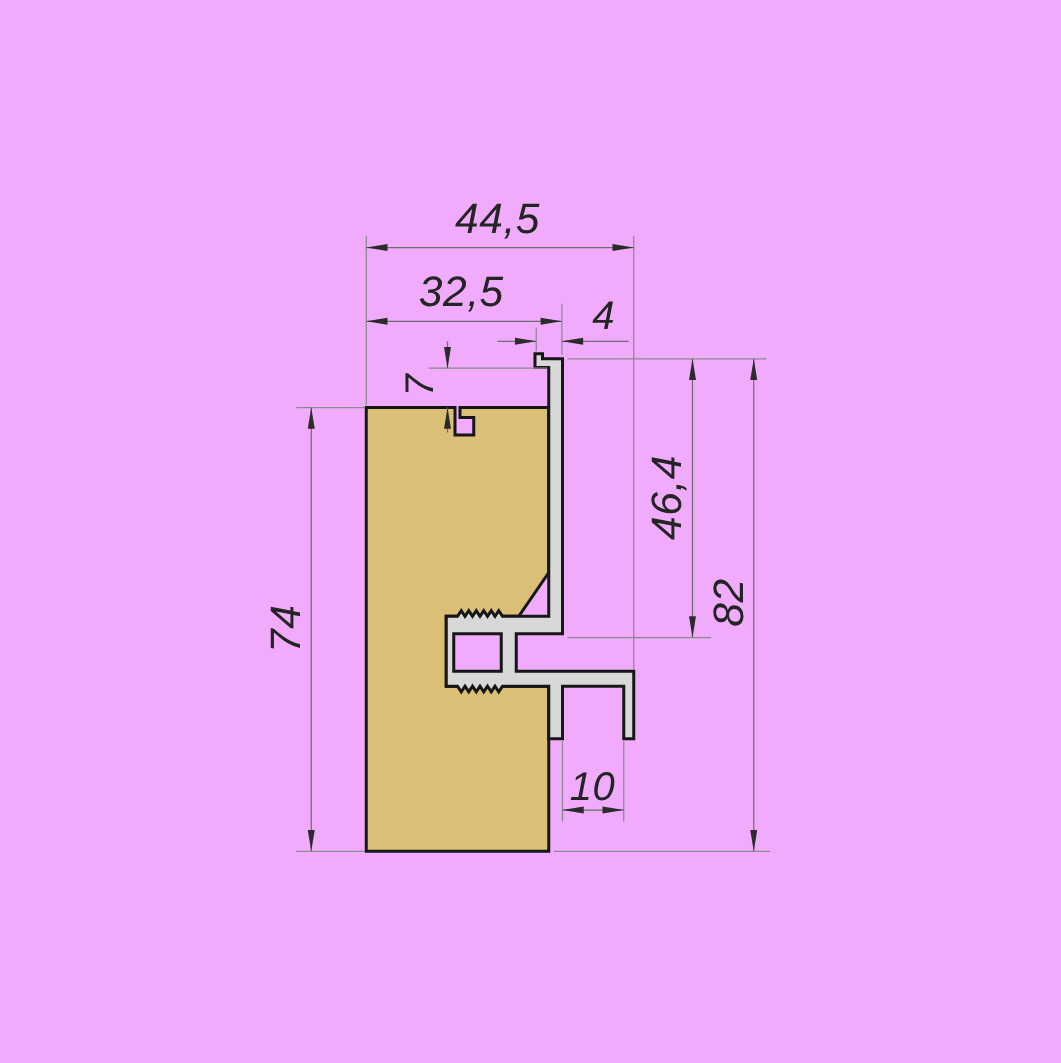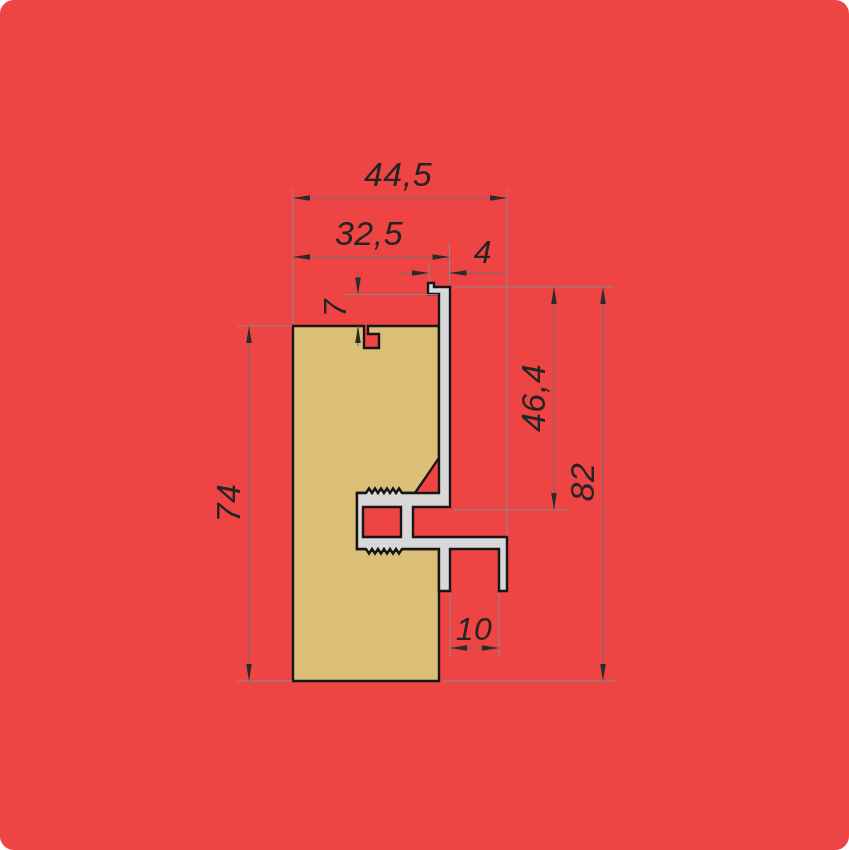--- a/index.html
+++ b/index.html
@@ -1,19 +1,18 @@
 <!DOCTYPE html>
 <html><head>
 <meta charset="utf-8">
 <style>
   html,body{margin:0;padding:0;background:#ffffff;}
   .canvas{
-    width:849px;height:850px;background:#ef4444;position:relative;
+    width:849px;height:850px;background:#f0abfc;position:relative;
     font-family:"Liberation Sans",sans-serif;
-    border-radius:14px;
   }
   svg{display:block;}
   .outline{stroke:#161616;stroke-width:2.4;stroke-linejoin:miter;}
   .dimline{stroke:#6e6e6e;stroke-width:1;fill:none;}
   .extline{stroke:#8a8a8a;stroke-width:1;fill:none;}
   .arrow{fill:#2b2b2b;stroke:none;}
   .dim-text{
     font-family:"Liberation Sans",sans-serif;
     font-style:italic;
     font-size:34px;

